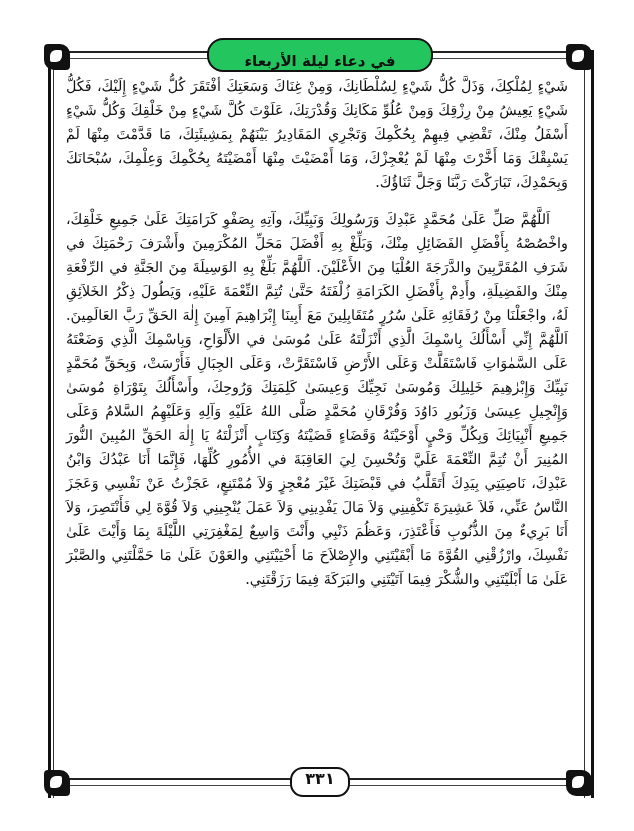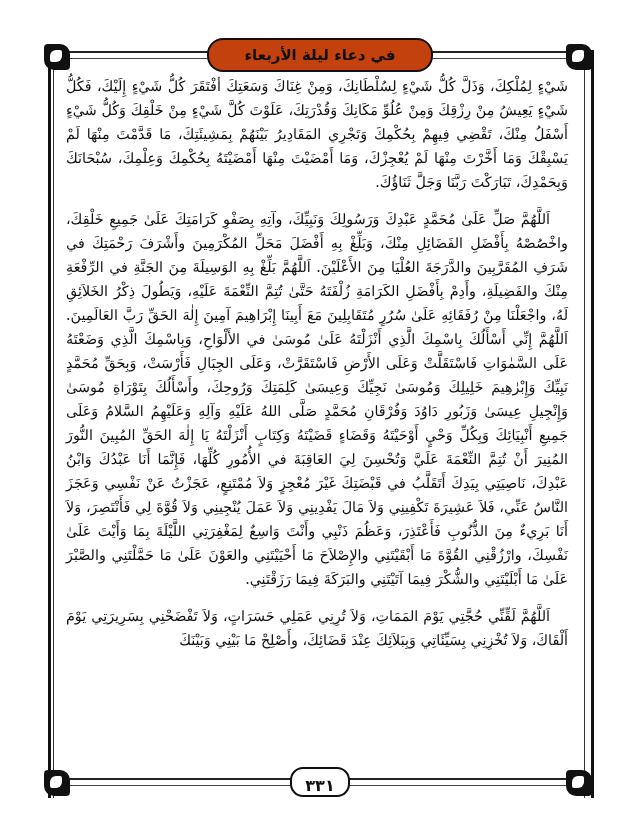--- a/index.html
+++ b/index.html
@@ -8,26 +8,26 @@
   .frame-outer { position: absolute; left: 48px; top: 50px; width: 540px; height: 748px;
                  border-left: 3px solid #111; border-right: 3px solid #111; }
   .frame-inner { position: absolute; left: 53px; top: 50px; width: 530px; height: 748px;
                  border-left: 1px solid #333; border-right: 1px solid #333; }
   .hrule { position: absolute; height: 5px; border-top: 2px solid #222; border-bottom: 1px solid #444; }
   .corner { position: absolute; width: 26px; height: 26px; background: #111;
             border-radius: 4px 10px 4px 10px; }
   .corner::after { content: ""; position: absolute; left: 6px; top: 6px; width: 12px; height: 12px;
                    background: #fff; border-radius: 6px 2px 6px 2px; }
   .title-box { position: absolute; left: 207px; top: 38px; width: 222px; height: 30px;
-               border: 2px solid #111; border-radius: 16px; background: #c2410c;
-               display: flex; align-items: center; justify-content: center;
+               border: 2px solid #111; border-radius: 16px; background: #22c55e;
+               display: flex; align-items: flex-end; justify-content: center;
                font-family: "DejaVu Sans", sans-serif; font-weight: bold; font-size: 15px; }
   .page-box { position: absolute; left: 290px; top: 767px; width: 56px; height: 26px;
               border: 2px solid #111; border-radius: 13px; background: #fff;
-              display: flex; align-items: flex-end; justify-content: center;
+              display: flex; align-items: flex-start; justify-content: center;
               font-family: "DejaVu Sans", sans-serif; font-weight: bold; font-size: 16px; }
   .content { position: absolute; left: 66px; top: 74px; width: 502px; direction: rtl;
              text-align: justify; text-align-last: right; }
   .para { margin: 0 0 13px 0; font-size: 14.3px; line-height: 24px; font-weight: normal; }
   .para.indent { text-indent: 18px; }
 </style>
 </head>
 <body>
 
 <div class="frame-outer"></div>
@@ -41,18 +41,17 @@
 <div class="corner" style="left:44px; top:770px;"></div>
 <div class="corner" style="left:566px; top:770px;"></div>
 
 <div class="title-box">
   <span dir="rtl">في دعاء ليلة الأربعاء</span>
 </div>
 
 <div class="content">
   <p class="para">شَيْءٍ لِمُلْكِكَ، وَذَلَّ كُلُّ شَيْءٍ لِسُلْطَانِكَ، وَمِنْ غِنَاكَ وَسَعَتِكَ أفْتَقَرَ كُلُّ شَيْءٍ إِلَيْكَ، فَكُلُّ شَيْءٍ يَعِيشُ مِنْ رِزْقِكَ وَمِنْ عُلُوِّ مَكَانِكَ وَقُدْرَتِكَ، عَلَوْتَ كُلَّ شَيْءٍ مِنْ خَلْقِكَ وَكُلُّ شَيْءٍ أَسْفَلُ مِنْكَ، تَقْضِي فِيهِمْ بِحُكْمِكَ وَتَجْرِي المَقَادِيرُ بَيْنَهُمْ بِمَشِيئَتِكَ، مَا قَدَّمْتَ مِنْهَا لَمْ يَسْبِقْكَ وَمَا أَخَّرْتَ مِنْهَا لَمْ يُعْجِزْكَ، وَمَا أَمْضَيْتَ مِنْهَا أَمْضَيْتَهُ بِحُكْمِكَ وَعِلْمِكَ، سُبْحَانَكَ وَبِحَمْدِكَ، تَبَارَكْتَ رَبَّنَا وَجَلَّ ثَنَاؤُكَ.</p>
   <p class="para indent">اَللَّهُمَّ صَلِّ عَلَىٰ مُحَمَّدٍ عَبْدِكَ وَرَسُولِكَ وَنَبِيِّكَ، وآتِهِ بِصَفْوِ كَرَامَتِكَ عَلَىٰ جَمِيعِ خَلْقِكَ، واخْصُصْهُ بِأَفْضَلِ الفَضَائِلِ مِنْكَ، وَبَلِّغْ بِهِ أَفْضَلَ مَحَلِّ المُكْرَمِينَ وأَشْرَفَ رَحْمَتِكَ في شَرَفِ المُقَرَّبِينَ والدَّرَجَةَ العُلْيَا مِنَ الأَعْلَيْنَ. اَللَّهُمَّ بَلِّغْ بِهِ الوَسِيلَةَ مِنَ الجَنَّةِ في الرِّفْعَةِ مِنْكَ والفَضِيلَةِ، وأَدِمْ بِأَفْضَلِ الكَرَامَةِ زُلْفَتَهُ حَتَّىٰ تُتِمَّ النِّعْمَةَ عَلَيْهِ، وَيَطُولَ ذِكْرُ الخَلاَئِقِ لَهُ، واجْعَلْنَا مِنْ رُفَقَائِهِ عَلَىٰ سُرُرٍ مُتَقَابِلِينَ مَعَ أَبِينَا إِبْرَاهِيمَ آمِينَ إِلٰهَ الحَقِّ رَبَّ العَالَمِينَ. اَللَّهُمَّ إِنِّي أَسْأَلُكَ بِاسْمِكَ الَّذِي أَنْزَلْتَهُ عَلَىٰ مُوسَىٰ في الأَلْوَاحِ، وَبِاسْمِكَ الَّذِي وَضَعْتَهُ عَلَى السَّمٰوَاتِ فَاسْتَقَلَّتْ وَعَلَى الأَرْضِ فَاسْتَقَرَّتْ، وَعَلَى الجِبَالِ فَأَرْسَتْ، وَبِحَقِّ مُحَمَّدٍ نَبِيِّكَ وَإِبْرٰهِيمَ خَلِيلِكَ وَمُوسَىٰ نَجِيِّكَ وَعِيسَىٰ كَلِمَتِكَ وَرُوحِكَ، وأَسْأَلُكَ بِتَوْرَاةِ مُوسَىٰ وَإِنْجِيلِ عِيسَىٰ وَزَبُورِ دَاوُدَ وَفُرْقَانِ مُحَمَّدٍ صَلَّى اللهُ عَلَيْهِ وَآلِهِ وَعَلَيْهِمُ السَّلامُ وَعَلَى جَمِيعِ أَنْبِيَائِكَ وَبِكُلِّ وَحْيٍ أَوْحَيْتَهُ وَقَضَاءٍ قَضَيْتَهُ وَكِتَابٍ أَنْزَلْتَهُ يَا إِلٰهَ الحَقِّ المُبِينَ النُّورَ المُنِيرَ أَنْ تُتِمَّ النِّعْمَةَ عَلَيَّ وَتُحْسِنَ لِيَ العَاقِبَةَ في الأُمُورِ كُلِّهَا، فَإِنَّمَا أَنَا عَبْدُكَ وَابْنُ عَبْدِكَ، نَاصِيَتِي بِيَدِكَ أَتَقَلَّبُ في قَبْضَتِكَ غَيْرَ مُعْجِزٍ وَلاَ مُمْتَنِعٍ، عَجَزْتُ عَنْ نَفْسِي وَعَجَزَ النَّاسُ عَنِّي، فَلاَ عَشِيرَةَ تَكْفِينِي وَلاَ مَالَ يَفْدِينِي وَلاَ عَمَلَ يُنْجِينِي وَلاَ قُوَّةَ لِي فَأَنْتَصِرَ، وَلاَ أَنَا بَرِيءٌ مِنَ الذُّنُوبِ فَأَعْتَذِرَ، وَعَظُمَ ذَنْبِي وأَنْتَ وَاسِعٌ لِمَغْفِرَتِي اللَّيْلَةَ بِمَا وَأَيْتَ عَلَىٰ نَفْسِكَ، وارْزُقْنِي القُوَّةَ مَا أَبْقَيْتَنِي والإِصْلاَحَ مَا أَحْيَيْتَنِي والعَوْنَ عَلَىٰ مَا حَمَّلْتَنِي والصَّبْرَ عَلَىٰ مَا أَبْلَيْتَنِي والشُّكْرَ فِيمَا آتَيْتَنِي والبَرَكَةَ فِيمَا رَزَقْتَنِي.</p>
-  <p class="para indent">اَللَّهُمَّ لَقِّنِّي حُجَّتِي يَوْمَ المَمَاتِ، وَلاَ تُرِنِي عَمَلِي حَسَرَاتٍ، وَلاَ تَفْضَحْنِي بِسَرِيرَتِي يَوْمَ أَلْقَاكَ، وَلاَ تُخْزِنِي بِسَيِّئَاتِي وَبِبَلاَئِكَ عِنْدَ قَضَائِكَ، وأَصْلِحْ مَا بَيْنِي وَبَيْنَكَ</p>
 </div>
 
 <div class="page-box">
   <span>٣٣١</span>
 </div>
 
 </body></html>

